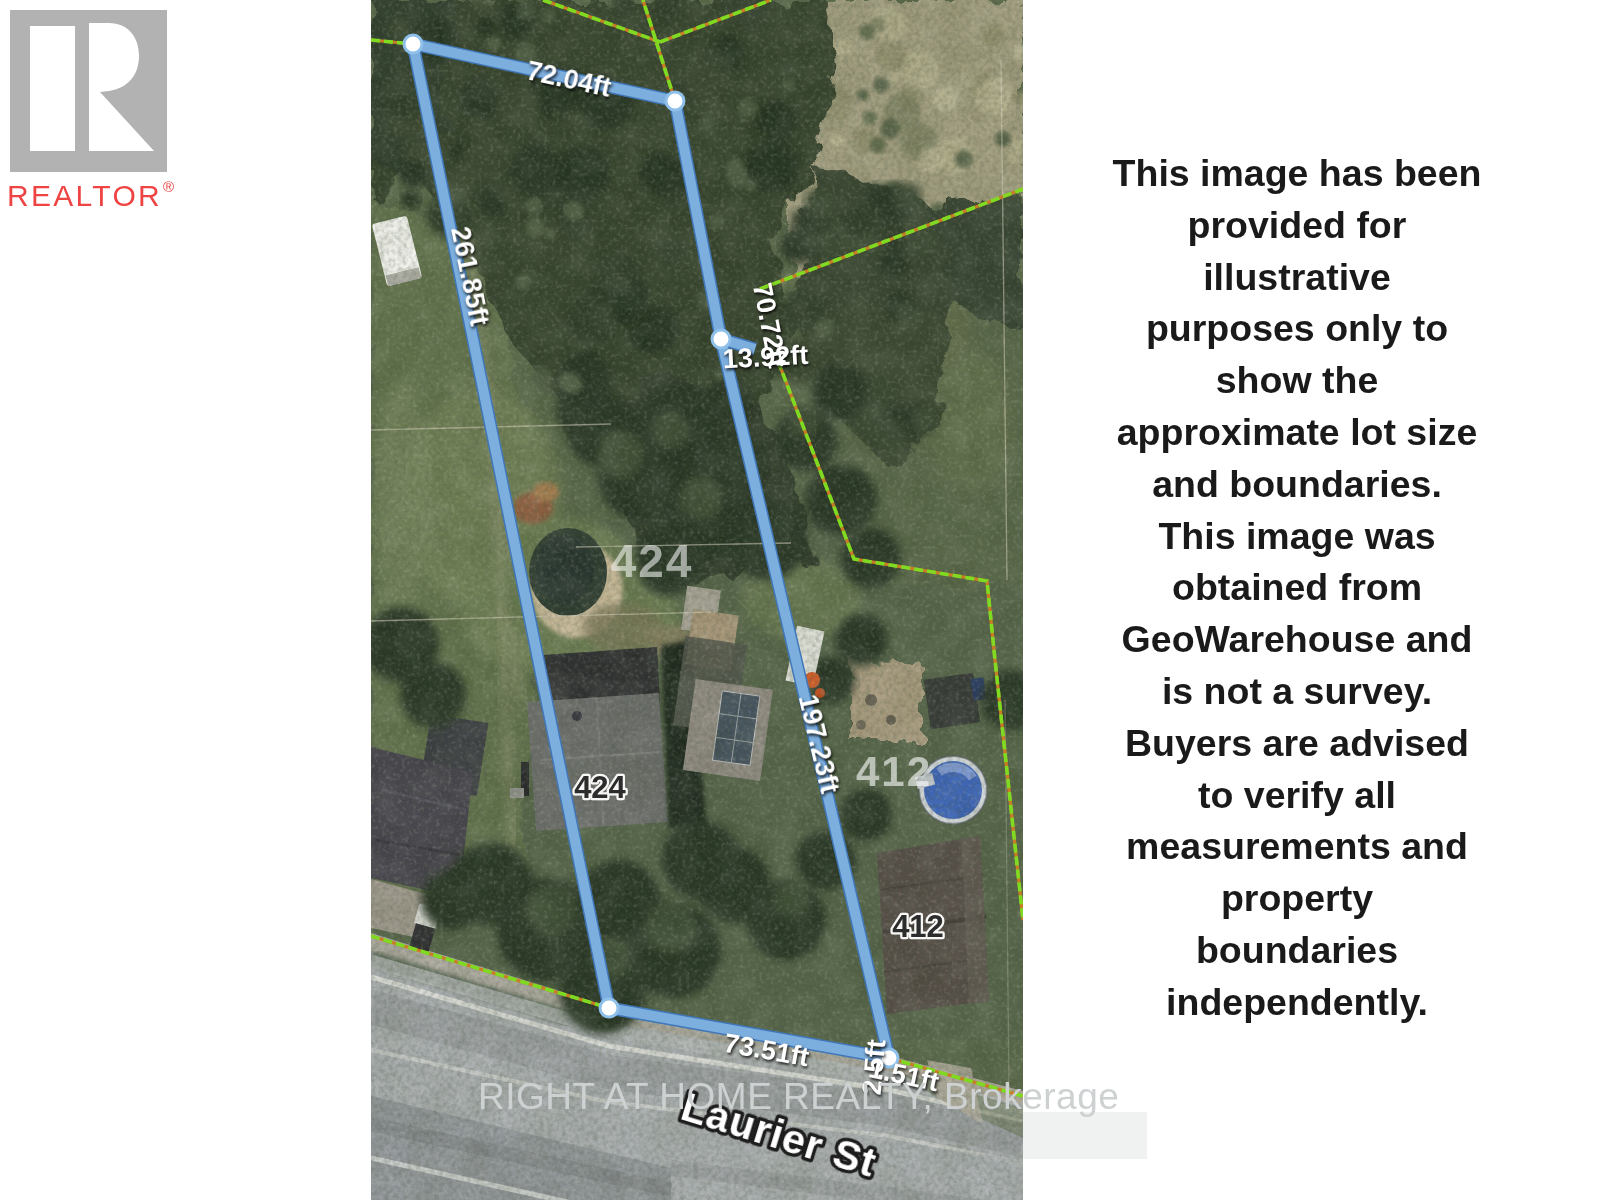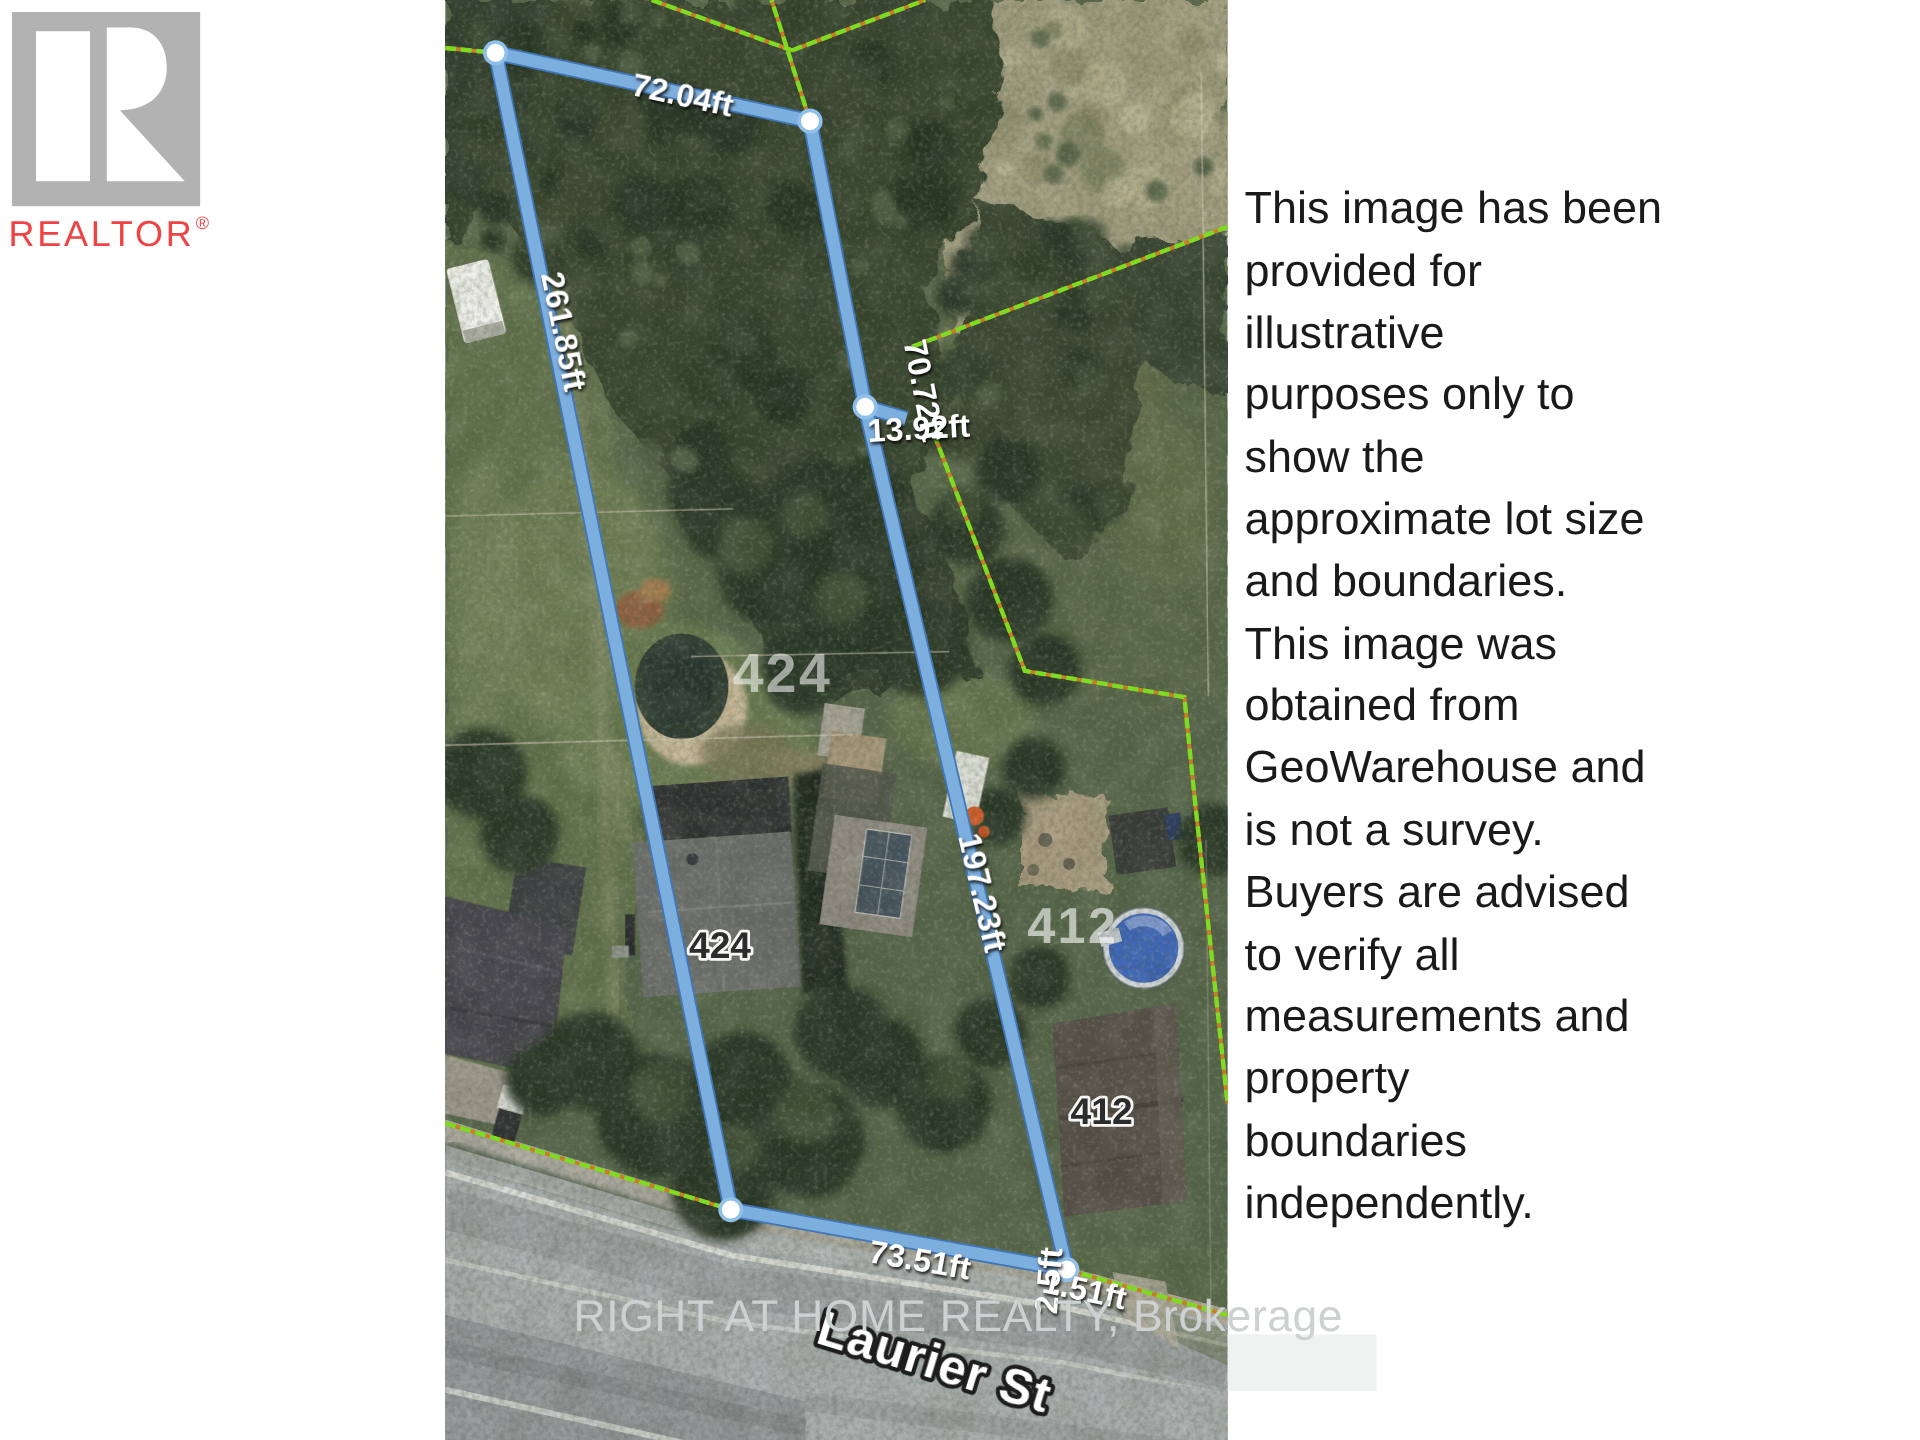--- a/index.html
+++ b/index.html
@@ -1,21 +1,21 @@
 <!DOCTYPE html>
 <html><head>
 <meta charset="utf-8">
 <style>
 html,body{margin:0;padding:0;background:#ffffff;width:1600px;height:1200px;overflow:hidden;}
 body{font-family:"Liberation Sans", sans-serif;position:relative;}
 #logo{position:absolute;left:10px;top:10px;}
 #realtortxt{position:absolute;left:7px;top:178px;color:#ef4444;font-size:30px;letter-spacing:2.3px;font-weight:400;}
 #realtortxt sup{font-size:15px;vertical-align:14px;margin-left:1px;}
 #photo{position:absolute;left:371px;top:0;width:652px;height:1200px;}
-#disc{position:absolute;left:1037px;top:148px;width:520px;text-align:left;color:#1a1a1a;font-size:37.5px;font-weight:normal;line-height:51.8px;}
+#disc{position:absolute;left:1037px;top:148px;width:520px;text-align:center;color:#1a1a1a;font-size:37.5px;font-weight:bold;line-height:51.8px;}
 #wmband{position:absolute;left:1023px;top:1112px;width:124px;height:47px;background:#f0f1f1;}
 #wm{position:absolute;left:478px;top:1076px;font-size:37px;color:#cdd1d2;letter-spacing:0.5px;white-space:nowrap;}
 </style>
 </head>
 <body>
 <svg id="logo" width="157" height="162" viewBox="0 0 157 162">
   <rect x="0" y="0" width="157" height="162" fill="#b2b2b2"></rect>
   <g fill="#ffffff">
     <rect x="20" y="16" width="45" height="125"></rect>
     <path d="M79,13 L99,13 C118,13 129,27 129,46 C129,65 118,78 99,81 L90,82 L144,141 L79,141 Z"></path>

